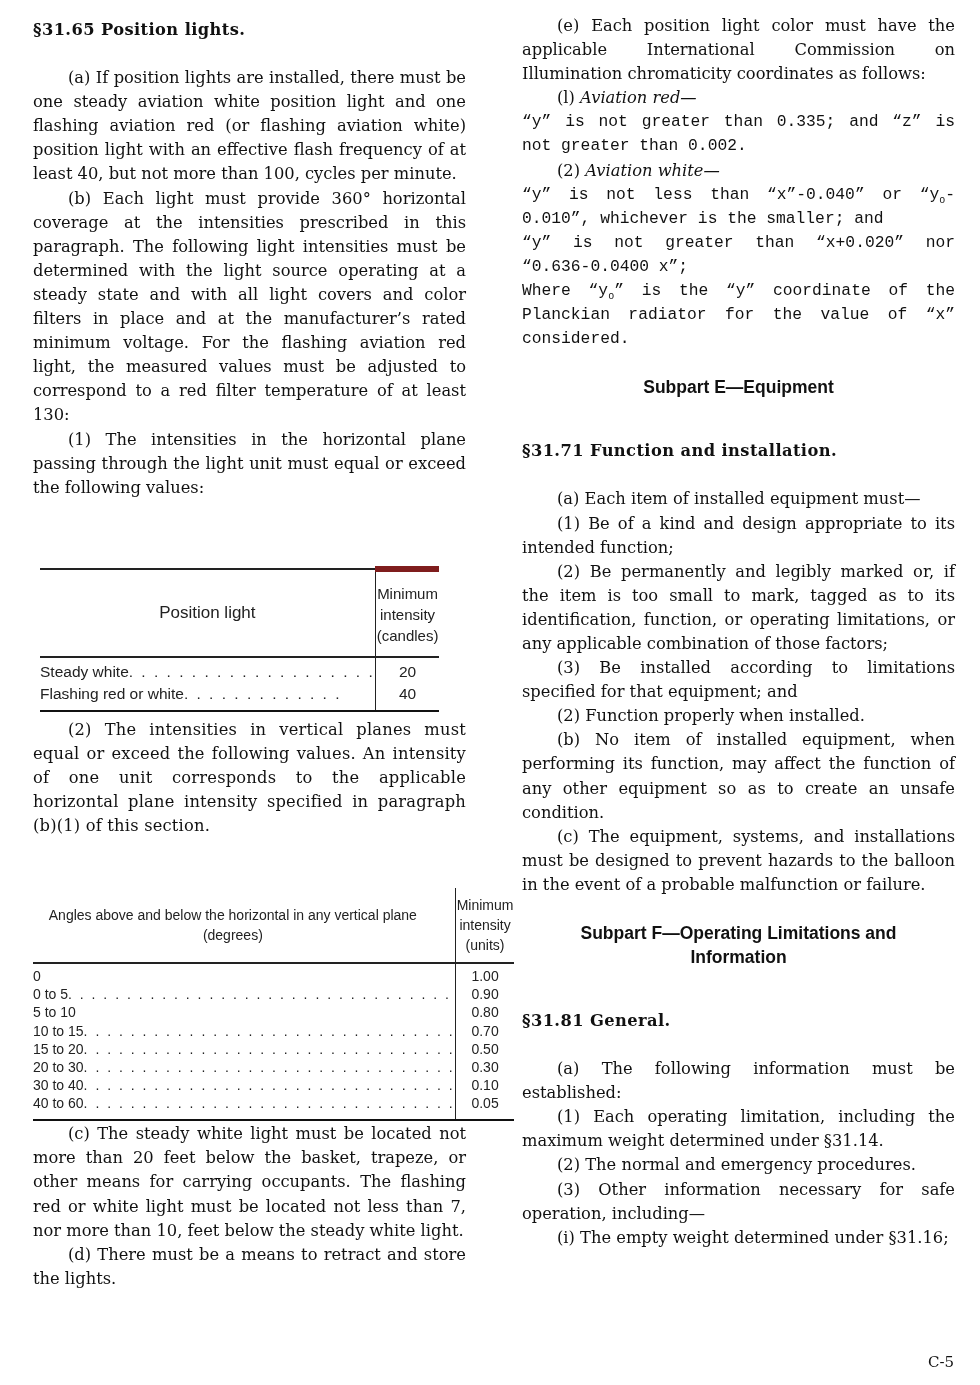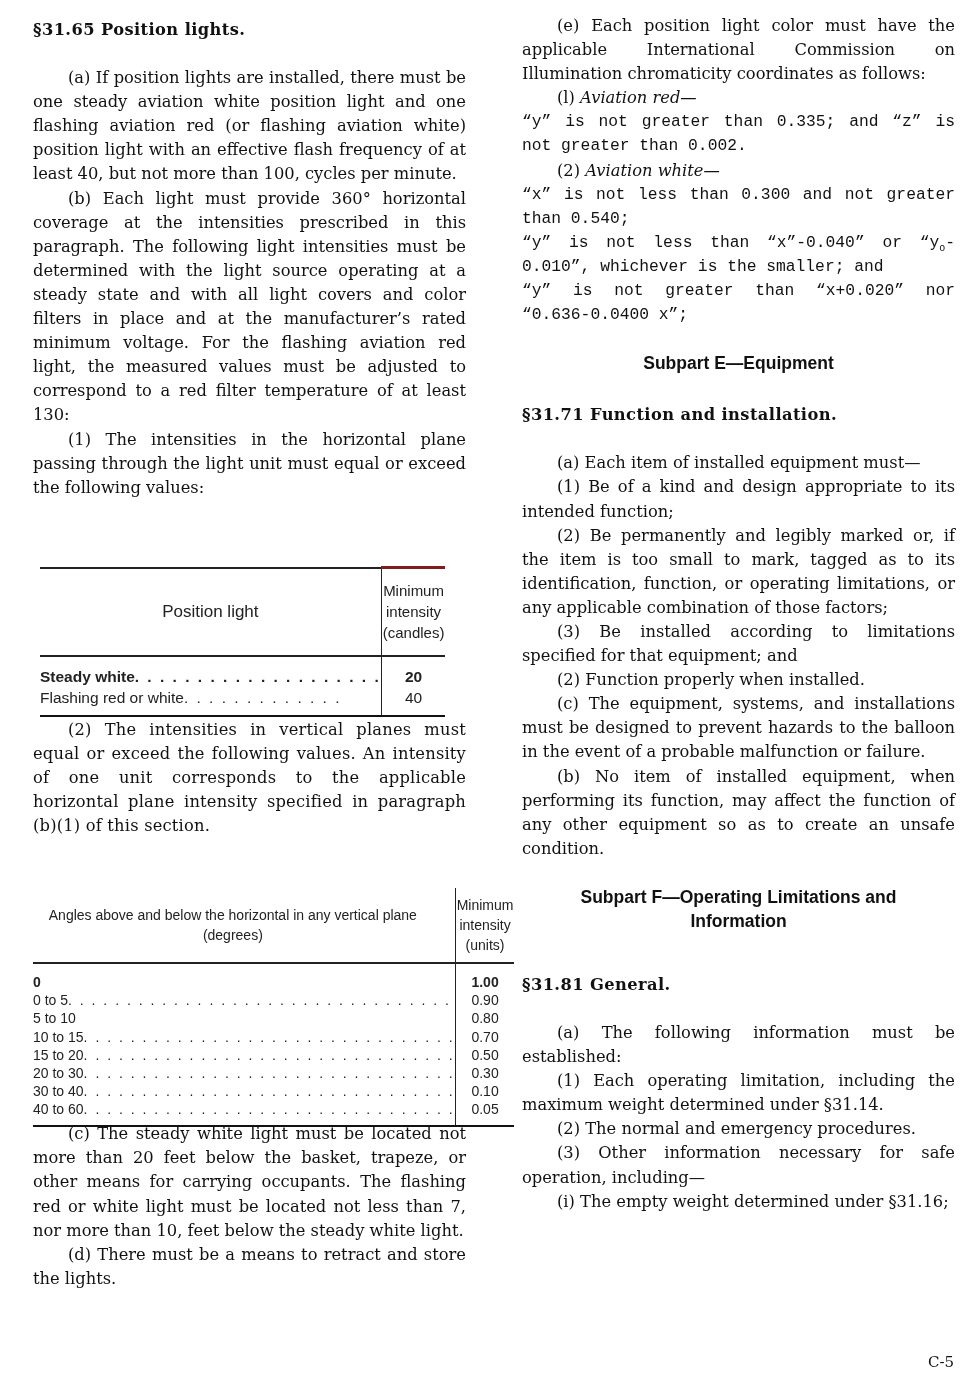--- a/index.html
+++ b/index.html
@@ -13,25 +13,25 @@
     .blank { height: 24px; }
     .subpart { font-family: "Liberation Sans", sans-serif; font-weight: bold; font-size: 17.5px; text-align: center; line-height: 24px; margin: 0; }
     em { }
     sub { font-size: 10px; line-height: 0; }
 
     table.t { border-collapse: collapse; font-family: "Liberation Sans", sans-serif; color: #222; }
     .t1 { position: absolute; left: 40px; top: 566px; width: 398px; }
     .t2 { position: absolute; left: 33px; top: 888px; width: 406px; }
     .t th { font-weight: normal; vertical-align: middle; }
     .t .hdr-main { font-size: 17px; text-align: center; border-top: 2px solid #222; border-bottom: 2px solid #222; height: 84px; }
-    .t .hdr-val { font-size: 15px; line-height: 21px; text-align: center; border-left: 1.5px solid #222; border-top: 3px solid #7f1d1d; border-bottom: 2px solid #222; width: 92px; }
+    .t .hdr-val { font-size: 15px; line-height: 21px; text-align: center; border-left: 1.5px solid #222; border-top: 6px solid #7f1d1d; border-bottom: 2px solid #222; width: 92px; }
     .t1 .hdr-main { border-top: 2px solid #222; }
     .t td { font-size: 15.5px; padding: 0; line-height: 21.5px; white-space: nowrap; }
     .t td.val { text-align: center; border-left: 1.5px solid #222; }
-    .t tr.first td { padding-top: 9px; font-weight: bold; }
+    .t tr.first td { padding-top: 3px; }
     .t tr.last td { padding-bottom: 6px; border-bottom: 2.5px solid #111; }
     .t2 .hdr-main { font-size: 14px; line-height: 20px; border-top: none; height: 74px; }
     .t2 .hdr-val { font-size: 14px; line-height: 20px; border-top: none; width: 100px; }
     .t2 td { font-size: 14px; line-height: 18.2px; }
     .dots { letter-spacing: 2px; }
 
     .page-num { position: absolute; right: 26px; top: 1353px; font-family: "DejaVu Serif", "Liberation Serif", serif; font-size: 15px; margin-left: 8px; }
   </style>
 </head>
 <body>
@@ -109,35 +109,35 @@
       <td class="val">0.05</td>
     </tr>
   </tbody>
 </table>
 
 <div class="col right">
   <p class="para">(e) Each position light color must have the applicable International Commission on Illumination chromaticity coordinates as follows:</p>
   <p class="para"><span>(l) </span><em>Aviation red—</em></p>
   <p class="line">“y” is not greater than 0.335; and “z” is not greater than 0.002.</p>
   <p class="para"><span>(2) </span><em>Aviation white—</em></p>
-  <p class="line">“x” is not less than 0.300 and not greater than 0.540;</p>
   <p class="line"><span>“y” is not less than “x”-0.040” or “y</span><sub>o</sub><span>-0.010”, whichever is the smaller; and</span></p>
   <p class="line">“y” is not greater than “x+0.020” nor “0.636-0.0400 x”;</p>
+  <p class="line"><span>Where “y</span><sub>o</sub><span>” is the “y” coordinate of the Planckian radiator for the value of “x” considered.</span></p>
   <div class="blank"></div>
   <p class="subpart">Subpart E—Equipment</p>
   <div class="blank"></div>
-  <p class="sec-title" style="margin-top:4px">§31.71 Function and installation.</p>
+  <p class="sec-title" style="margin-top:16px">§31.71 Function and installation.</p>
   <div class="blank"></div>
   <p class="para">(a) Each item of installed equipment must—</p>
   <p class="para">(1) Be of a kind and design appropriate to its intended function;</p>
   <p class="para">(2) Be permanently and legibly marked or, if the item is too small to mark, tagged as to its identification, function, or operating limitations, or any applicable combination of those factors;</p>
   <p class="para">(3) Be installed according to limitations specified for that equipment; and</p>
   <p class="para">(2) Function properly when installed.</p>
+  <p class="para">(b) No item of installed equipment, when performing its function, may affect the function of any other equipment so as to create an unsafe condition.</p>
   <p class="para">(c) The equipment, systems, and installations must be designed to prevent hazards to the balloon in the event of a probable malfunction or failure.</p>
-  <p class="para">(b) No item of installed equipment, when performing its function, may affect the function of any other equipment so as to create an unsafe condition.</p>
   <div class="blank"></div>
   <p class="subpart"><span>Subpart F—Operating Limitations and</span><br><span>Information</span></p>
   <div class="blank"></div>
   <p class="sec-title" style="margin-top:16px">§31.81 General.</p>
   <div class="blank"></div>
   <p class="para">(a) The following information must be established:</p>
   <p class="para">(1) Each operating limitation, including the maximum weight determined under §31.14.</p>
   <p class="para">(2) The normal and emergency procedures.</p>
   <p class="para">(3) Other information necessary for safe operation, including—</p>
   <p class="para">(i) The empty weight determined under §31.16;</p>

